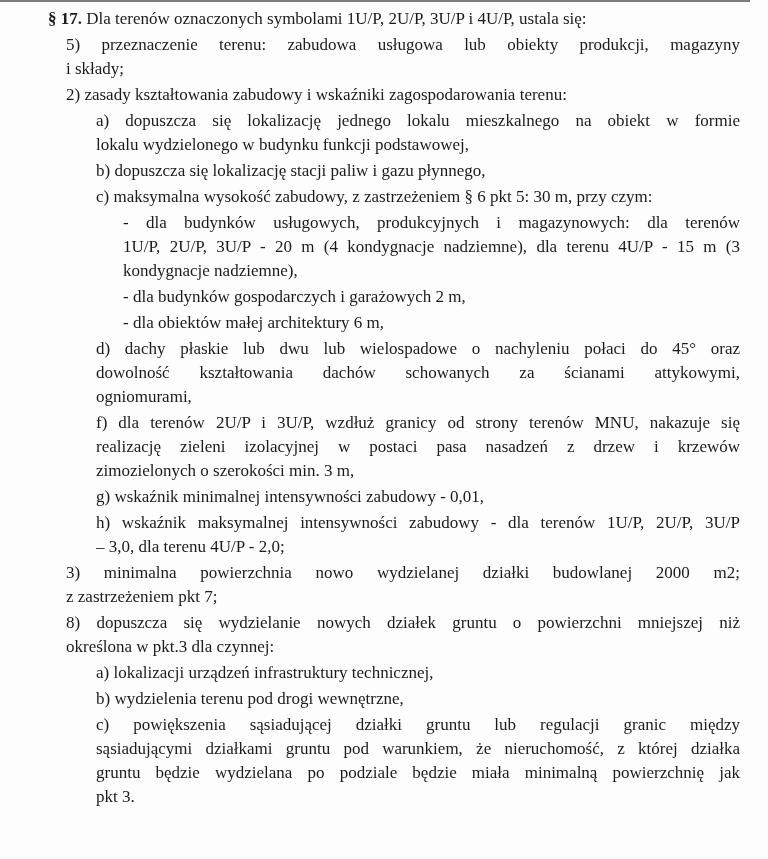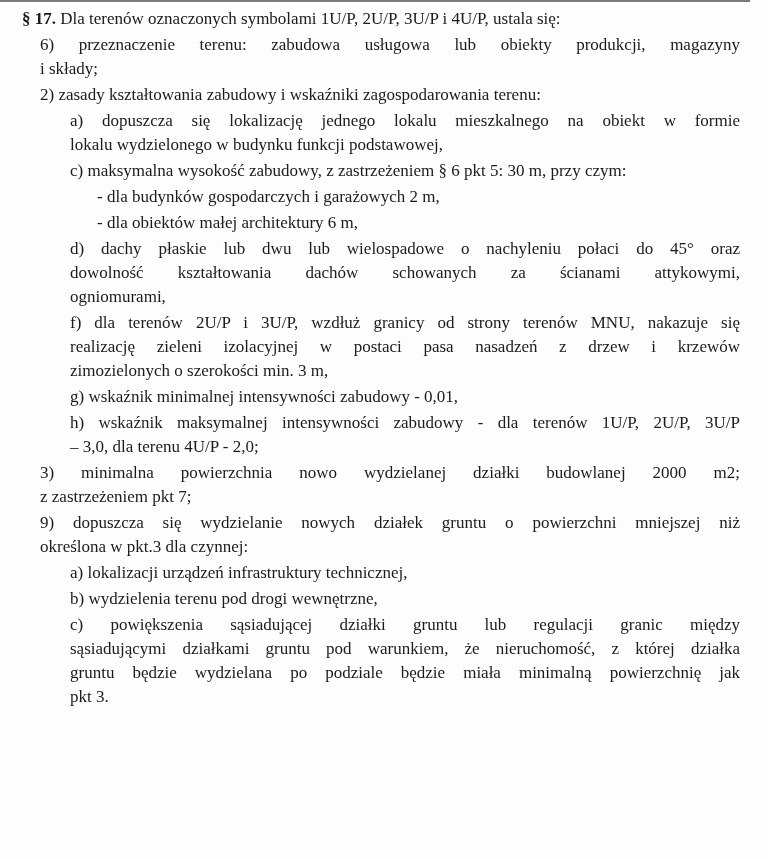--- a/index.html
+++ b/index.html
@@ -25,55 +25,64 @@
   .para { margin: 0 28px 2px 0; }
   .lv0 { margin-left: 22px; }
   .lv1 { margin-left: 40px; }
   .lv2 { margin-left: 70px; }
   .lv3 { margin-left: 97px; }
   .ln {
     height: 24px;
     line-height: 24px;
     overflow: hidden;
     text-align: justify;
+    margin-left: 26px;
   }
   .ln::after { content: ""; display: inline-block; width: 100%; height: 0; }
   .last { text-align: left; }
   .last::after { content: none; }
   .bold { font-weight: bold; }
 </style>
 </head>
 <body>
 
 <div class="doc">
   <div class="edge-strip"></div>
 
   <div class="para lv0">
     <div class="ln last"><span class="bold">§ 17.</span> <span>Dla terenów oznaczonych symbolami 1U/P, 2U/P, 3U/P i 4U/P, ustala się:</span></div>
   </div>
 
   <div class="para lv1">
-    <div class="ln">6) przeznaczenie terenu: zabudowa usługowa lub obiekty produkcji, magazyny</div>
+    <div class="ln">5) przeznaczenie terenu: zabudowa usługowa lub obiekty produkcji, magazyny</div>
     <div class="ln last">i składy;</div>
   </div>
 
   <div class="para lv1">
     <div class="ln last">2) zasady kształtowania zabudowy i wskaźniki zagospodarowania terenu:</div>
   </div>
 
   <div class="para lv2">
     <div class="ln">a) dopuszcza się lokalizację jednego lokalu mieszkalnego na obiekt w formie</div>
     <div class="ln last">lokalu wydzielonego w budynku funkcji podstawowej,</div>
   </div>
 
+  <div class="para lv2">
+    <div class="ln last">b) dopuszcza się lokalizację stacji paliw i gazu płynnego,</div>
+  </div>
 
   <div class="para lv2">
     <div class="ln last">c) maksymalna wysokość zabudowy, z zastrzeżeniem § 6 pkt 5: 30 m, przy czym:</div>
   </div>
 
+  <div class="para lv3">
+    <div class="ln">- dla budynków usługowych, produkcyjnych i magazynowych: dla terenów</div>
+    <div class="ln">1U/P, 2U/P, 3U/P - 20 m (4 kondygnacje nadziemne), dla terenu 4U/P - 15 m (3</div>
+    <div class="ln last">kondygnacje nadziemne),</div>
+  </div>
 
   <div class="para lv3">
     <div class="ln last">- dla budynków gospodarczych i garażowych 2 m,</div>
   </div>
 
   <div class="para lv3">
     <div class="ln last">- dla obiektów małej architektury 6 m,</div>
   </div>
 
   <div class="para lv2">
@@ -97,21 +106,21 @@
     <div class="ln">h) wskaźnik maksymalnej intensywności zabudowy - dla terenów 1U/P, 2U/P, 3U/P</div>
     <div class="ln last">– 3,0, dla terenu 4U/P - 2,0;</div>
   </div>
 
   <div class="para lv1">
     <div class="ln">3) minimalna powierzchnia nowo wydzielanej działki budowlanej 2000 m2;</div>
     <div class="ln last">z zastrzeżeniem pkt 7;</div>
   </div>
 
   <div class="para lv1">
-    <div class="ln">9) dopuszcza się wydzielanie nowych działek gruntu o powierzchni mniejszej niż</div>
+    <div class="ln">8) dopuszcza się wydzielanie nowych działek gruntu o powierzchni mniejszej niż</div>
     <div class="ln last">określona w pkt.3 dla czynnej:</div>
   </div>
 
   <div class="para lv2">
     <div class="ln last">a) lokalizacji urządzeń infrastruktury technicznej,</div>
   </div>
 
   <div class="para lv2">
     <div class="ln last">b) wydzielenia terenu pod drogi wewnętrzne,</div>
   </div>

